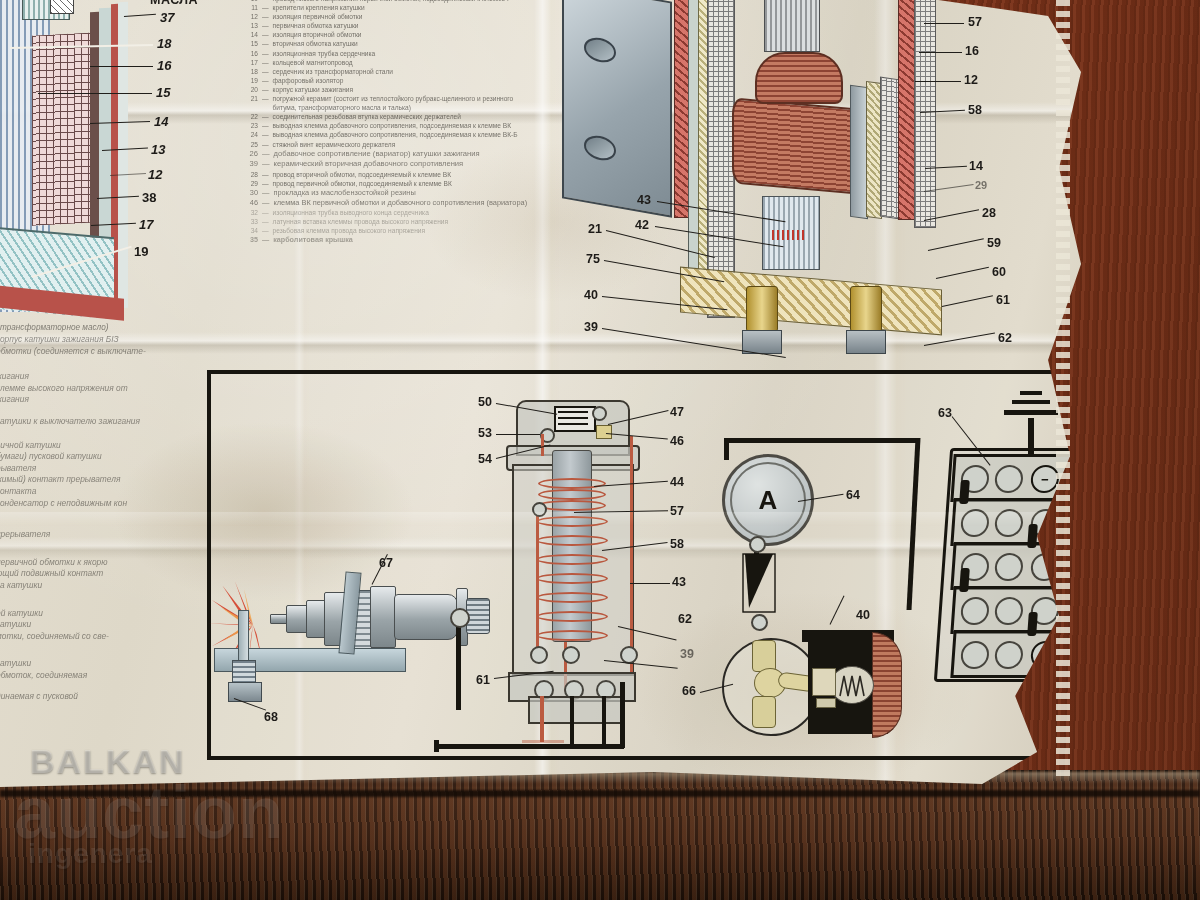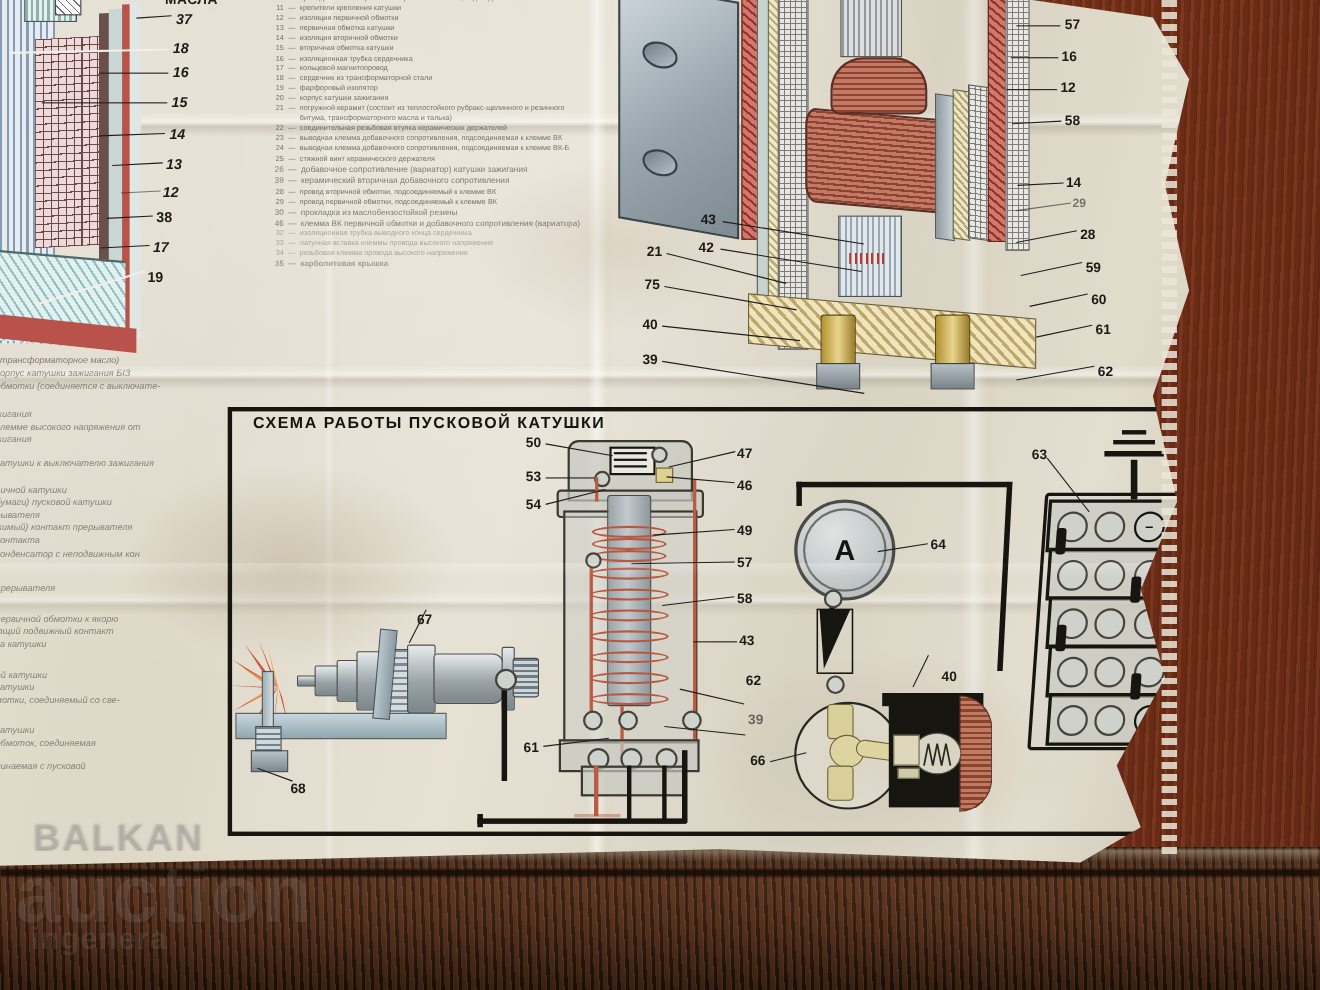--- a/index.html
+++ b/index.html
@@ -466,21 +466,20 @@
       <div class="leadline" style="left:942px;top:286px;width:54px;transform:rotate(-12deg);"></div>
 
       <div class="lead" style="left:1002px;top:301px;font-size:12.5px;">61</div>
       <div class="leadline" style="left:948px;top:314px;width:52px;transform:rotate(-12deg);"></div>
 
       <div class="lead" style="left:1004px;top:339px;font-size:12.5px;">62</div>
       <div class="leadline" style="left:930px;top:353px;width:72px;transform:rotate(-10deg);"></div>
     </div>
 
     <div id="panel"></div>
-    <div id="panel-title">СХЕМА РАБОТЫ ПУСКОВОЙ КАТУШКИ</div>
 
     <div style="position:absolute;left:498px;top:398px;width:160px;height:360px;">
 
       <div class="coilcap" style="left:24px;top:10px;width:110px;height:52px;border-radius:10px 10px 0 0;"></div>
 
       <div style="position:absolute;left:62px;top:16px;width:38px;height:22px;border:2px solid #17150f;background:#e9e8e2;"></div>
       <div style="position:absolute;left:66px;top:21px;width:30px;height:2px;background:#17150f;"></div>
       <div style="position:absolute;left:66px;top:27px;width:30px;height:2px;background:#17150f;"></div>
       <div style="position:absolute;left:66px;top:33px;width:30px;height:2px;background:#17150f;"></div>
 
@@ -538,21 +537,21 @@
 
       <div class="lead" style="left:484px;top:460px;font-size:12.5px;">54</div>
       <div class="leadline" style="left:502px;top:466px;width:56px;transform:rotate(-14deg);"></div>
 
       <div class="lead" style="left:676px;top:413px;font-size:12.5px;">47</div>
       <div class="leadline" style="left:614px;top:432px;width:62px;transform:rotate(-13deg);"></div>
 
       <div class="lead" style="left:676px;top:442px;font-size:12.5px;">46</div>
       <div class="leadline" style="left:612px;top:441px;width:62px;transform:rotate(5deg);"></div>
 
-      <div class="lead" style="left:676px;top:483px;font-size:12.5px;">49</div>
+      <div class="lead" style="left:676px;top:483px;font-size:12.5px;">44</div>
       <div class="leadline" style="left:600px;top:494px;width:74px;transform:rotate(-4deg);"></div>
 
       <div class="lead" style="left:676px;top:512px;font-size:12.5px;">57</div>
       <div class="leadline" style="left:580px;top:520px;width:94px;transform:rotate(-1deg);"></div>
 
       <div class="lead" style="left:676px;top:545px;font-size:12.5px;">58</div>
       <div class="leadline" style="left:608px;top:558px;width:66px;transform:rotate(-7deg);"></div>
 
       <div class="lead" style="left:678px;top:583px;font-size:12.5px;">43</div>
       <div class="leadline" style="left:636px;top:591px;width:40px;"></div>

